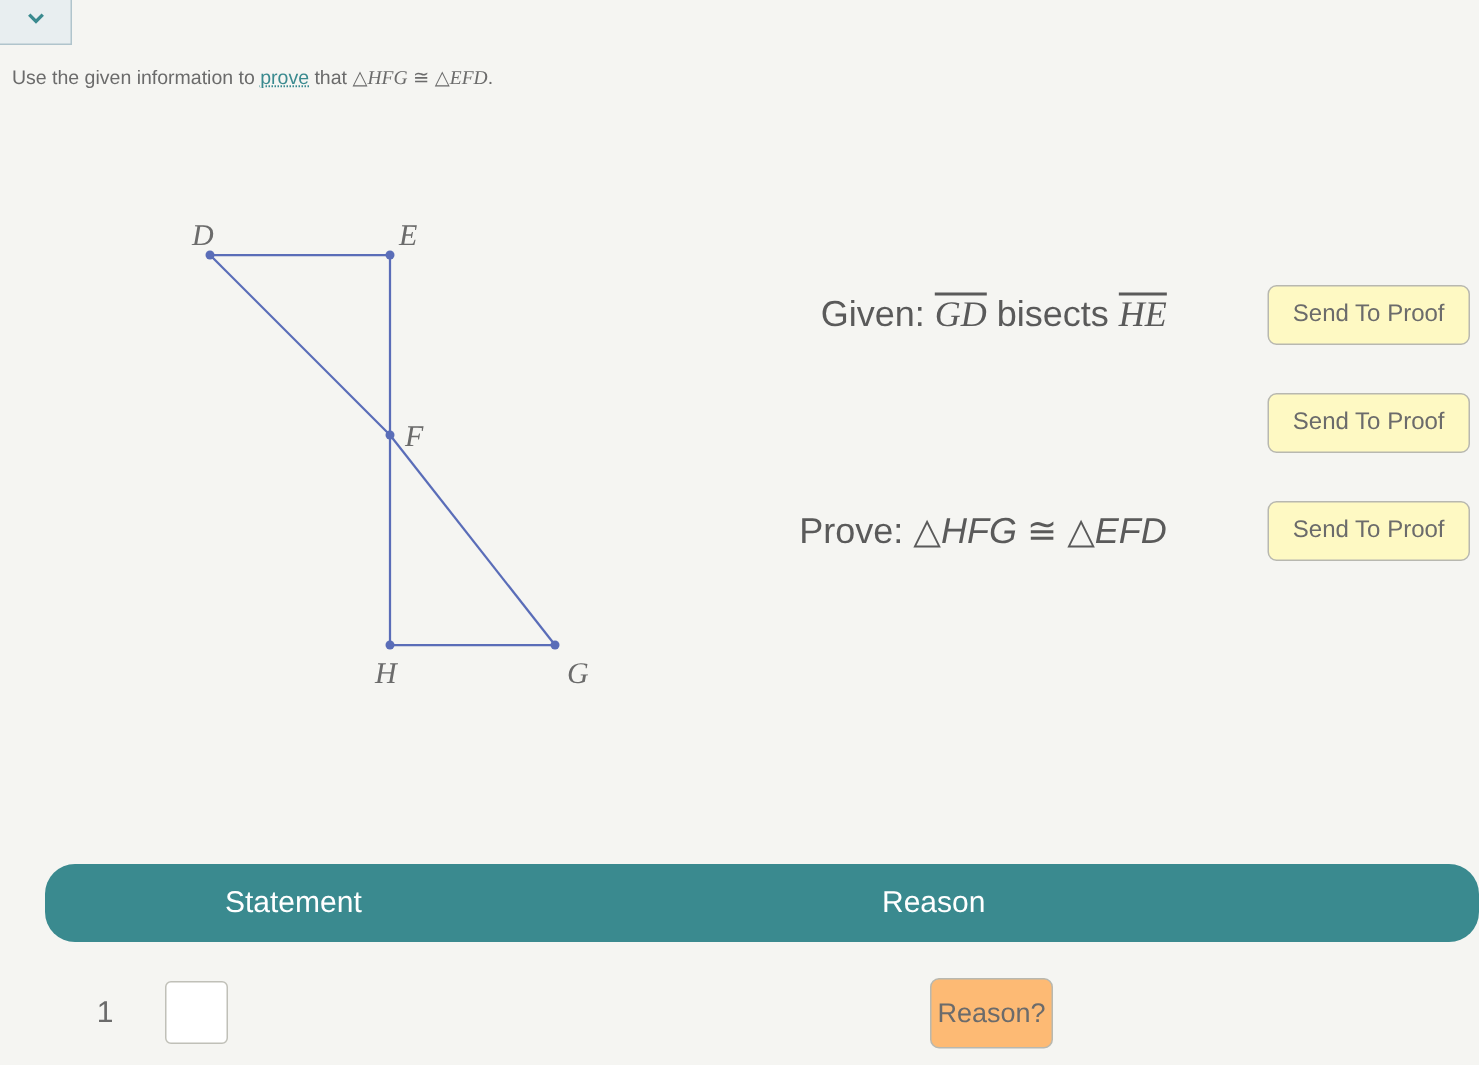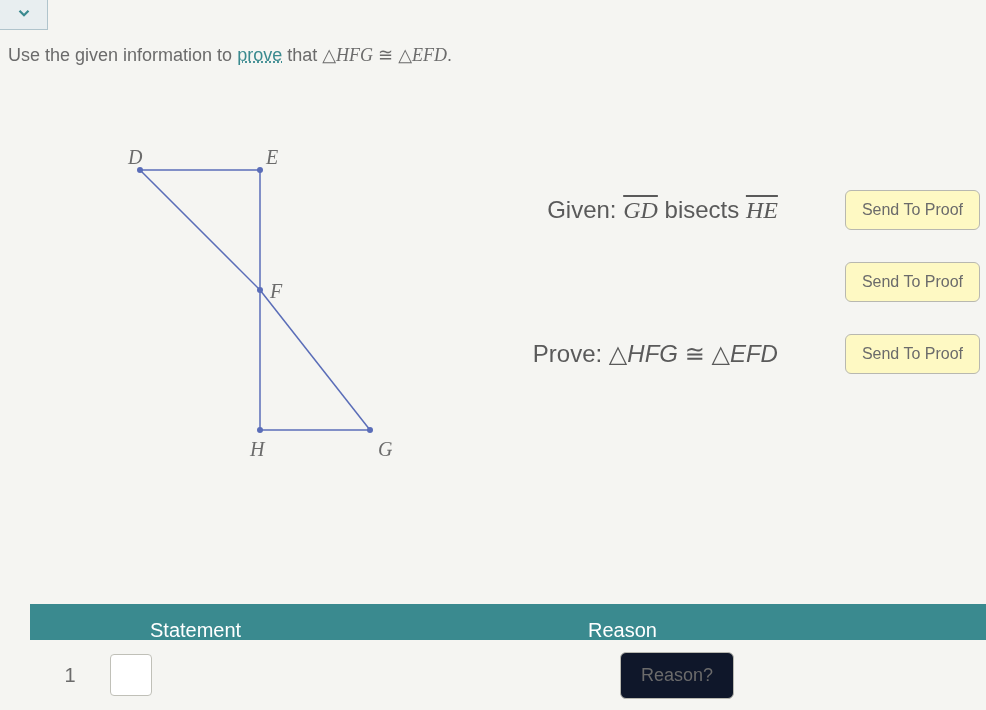--- a/index.html
+++ b/index.html
@@ -23,21 +23,21 @@
       border-left: none;
       display: flex;
       align-items: center;
       justify-content: center;
     }
     .dropdown-tab svg { width: 18px; height: 18px; }
     .instruction {
       position: absolute;
       top: 44px;
       left: 8px;
-      font-size: 18px;
+      font-size: 13px;
       color: #6b6b6b;
     }
     .instruction .prove-link {
       color: #3a8a8f;
       text-decoration: underline;
       text-decoration-style: dotted;
     }
     .math-tri { font-family: 'Times New Roman', serif; font-style: italic; }
     .tri-sym { font-style: normal; }
     .overline { text-decoration: overline; font-family: 'Times New Roman', serif; font-style: italic; }
@@ -82,29 +82,30 @@
       border-radius: 6px;
       padding: 10px 16px;
       font-size: 16px;
       color: #6b6b6b;
       cursor: pointer;
       white-space: nowrap;
       margin-left: 43px;
     }
     .proof-table-header {
       position: absolute;
-      top: 604px;
+      top: 576px;
       left: 30px;
       right: 0;
       height: 52px;
       background: #3a8a8f;
       display: flex;
       align-items: center;
       color: #fff;
       font-size: 20px;
+      border-radius: 20px;
     }
     .proof-table-header .col-statement { width: 50%; padding-left: 120px; }
     .proof-table-header .col-reason { width: 50%; padding-left: 80px; }
     .proof-row {
       position: absolute;
       top: 640px;
       left: 30px;
       right: 0;
       height: 70px;
       display: flex;
@@ -121,23 +122,23 @@
       width: 42px;
       height: 42px;
       border: 1px solid #c0c0b8;
       background: #fff;
       border-radius: 4px;
     }
     .reason-btn {
       position: absolute;
       left: 590px;
       border: 1px solid #b8b8b0;
-      background: #0f172a;
+      background: #fdba74;
       border-radius: 6px;
-      padding: 12px 20px;
+      padding: 12px 4px;
       font-size: 18px;
       color: #6b6b6b;
       cursor: pointer;
     }
   </style>
 </head>
 <body>
 
 <div class="dropdown-tab">
   <span>

